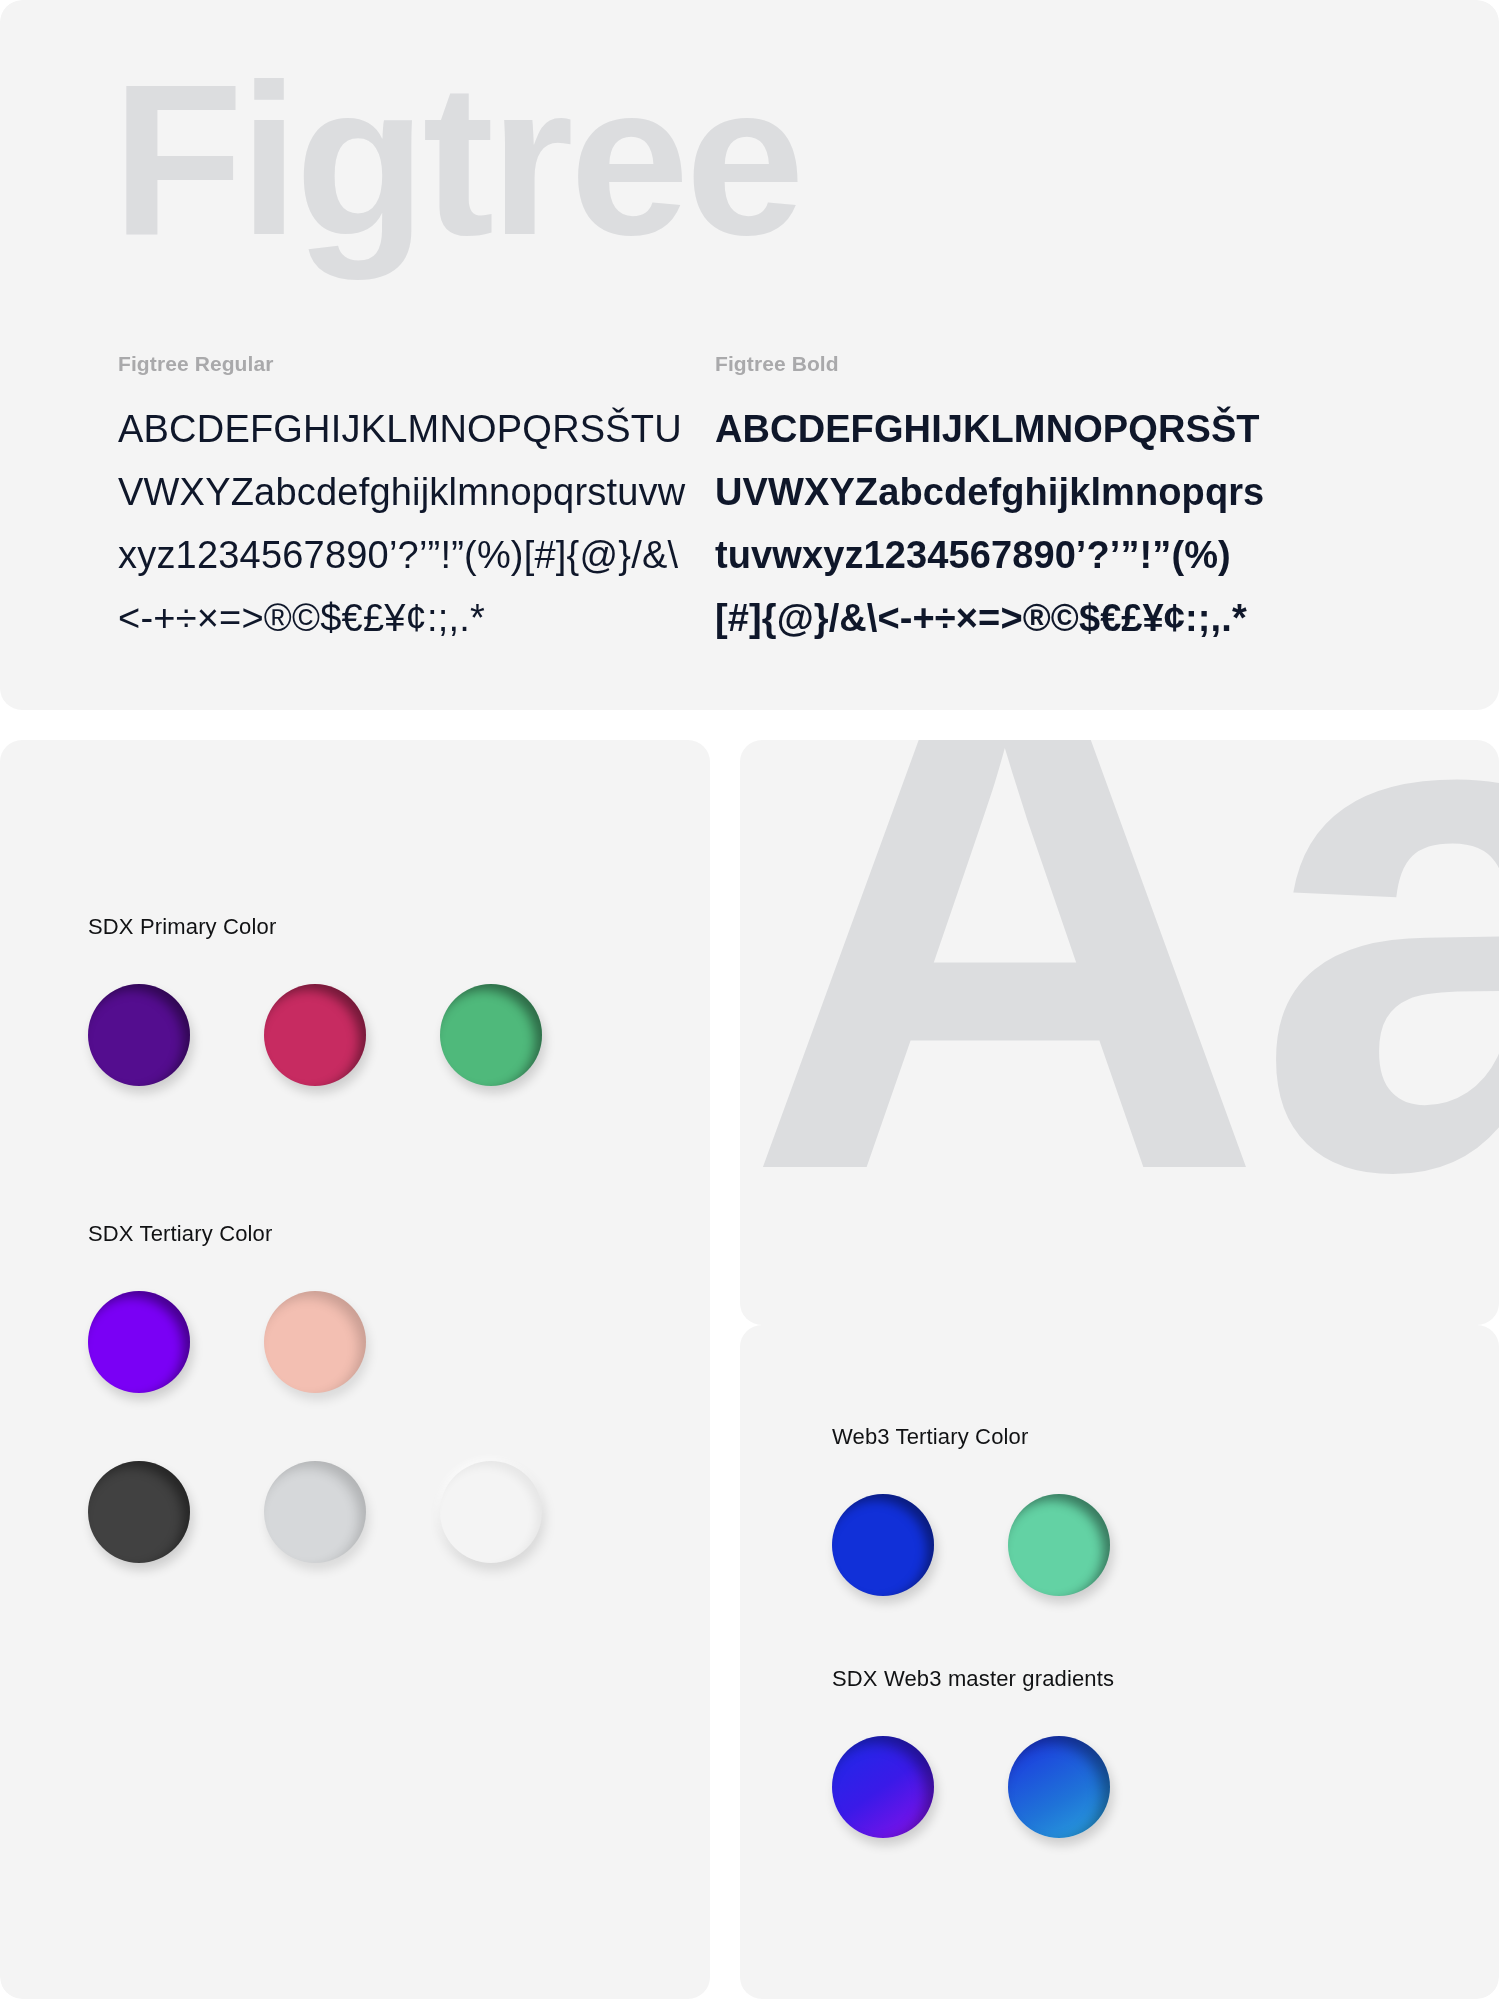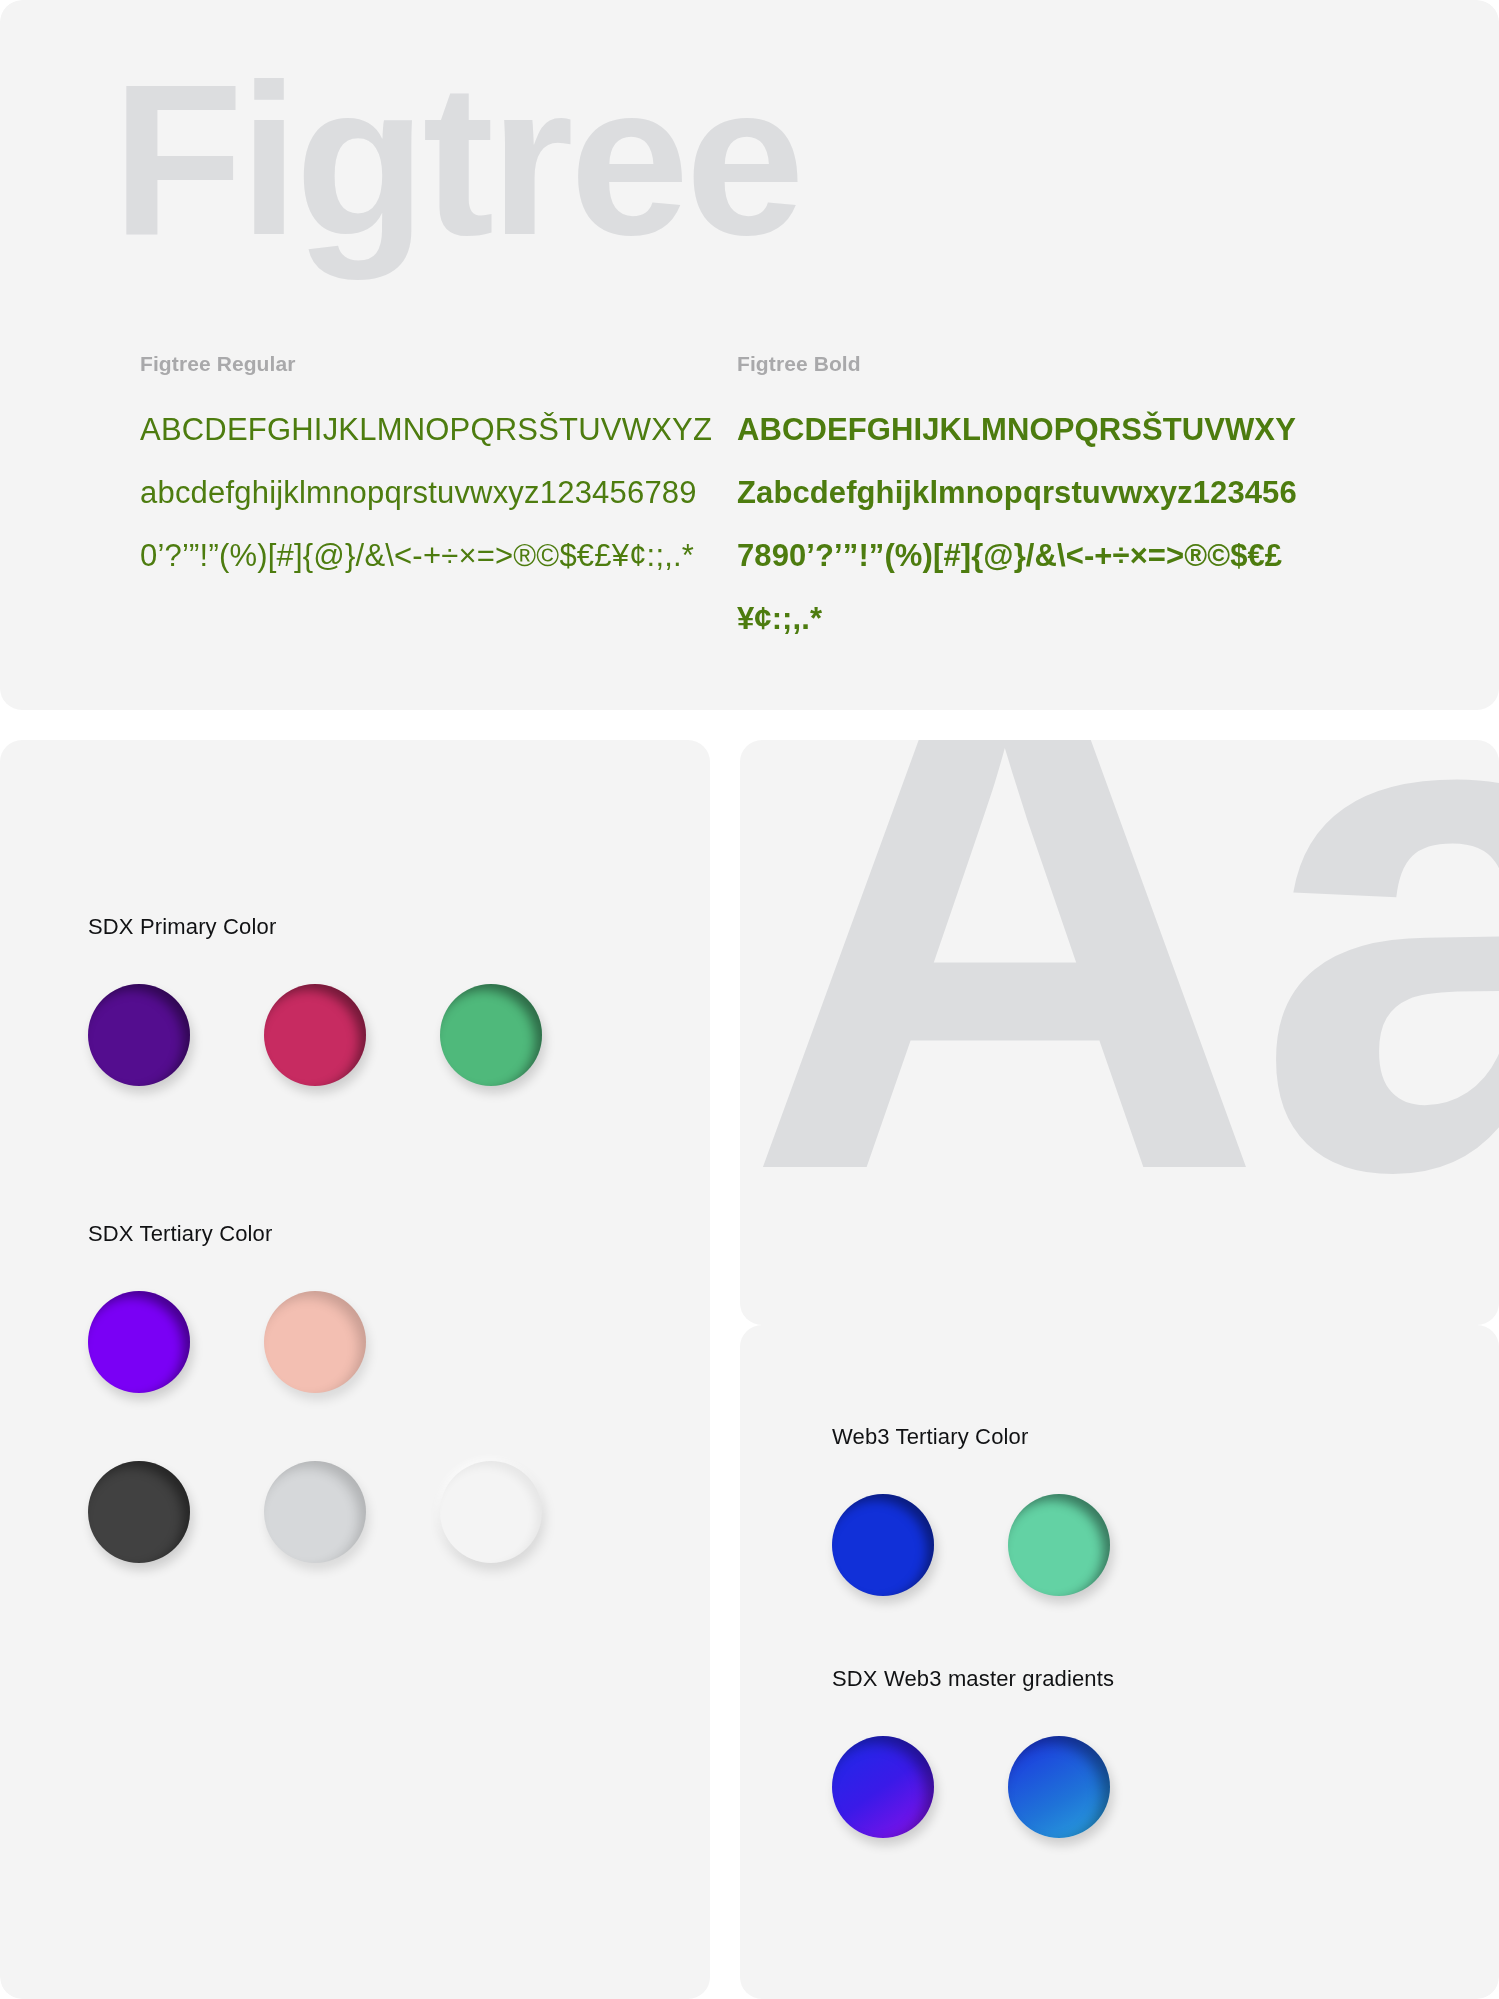--- a/index.html
+++ b/index.html
@@ -43,41 +43,40 @@
     white-space: nowrap;
     user-select: none;
   }
 
   .specimen-cols {
     position: absolute;
     left: 0;
     top: 352px;
     width: 1192px;
     display: flex;
-    margin-left: 22px;
   }
 
   .specimen-col {
     width: 650px;
   }
   .specimen-col.left  { margin-left: 118px; }
   .specimen-col.right { margin-left: 22px; }
 
   .specimen-label {
     font-size: 21px;
     font-weight: 700;
     color: #a9a9ab;
     letter-spacing: 0.1px;
     margin-bottom: 22px;
   }
 
   .specimen-body {
-    font-size: 31px;
+    font-size: 38px;
     line-height: 63px;
-    color: #4d7c0f;
+    color: #0f172a;
     letter-spacing: 0.2px;
     width: 575px;
     word-break: break-all;
   }
   .specimen-body.bold {
     font-weight: 700;
     width: 560px;
     letter-spacing: 0.1px;
   }
 

